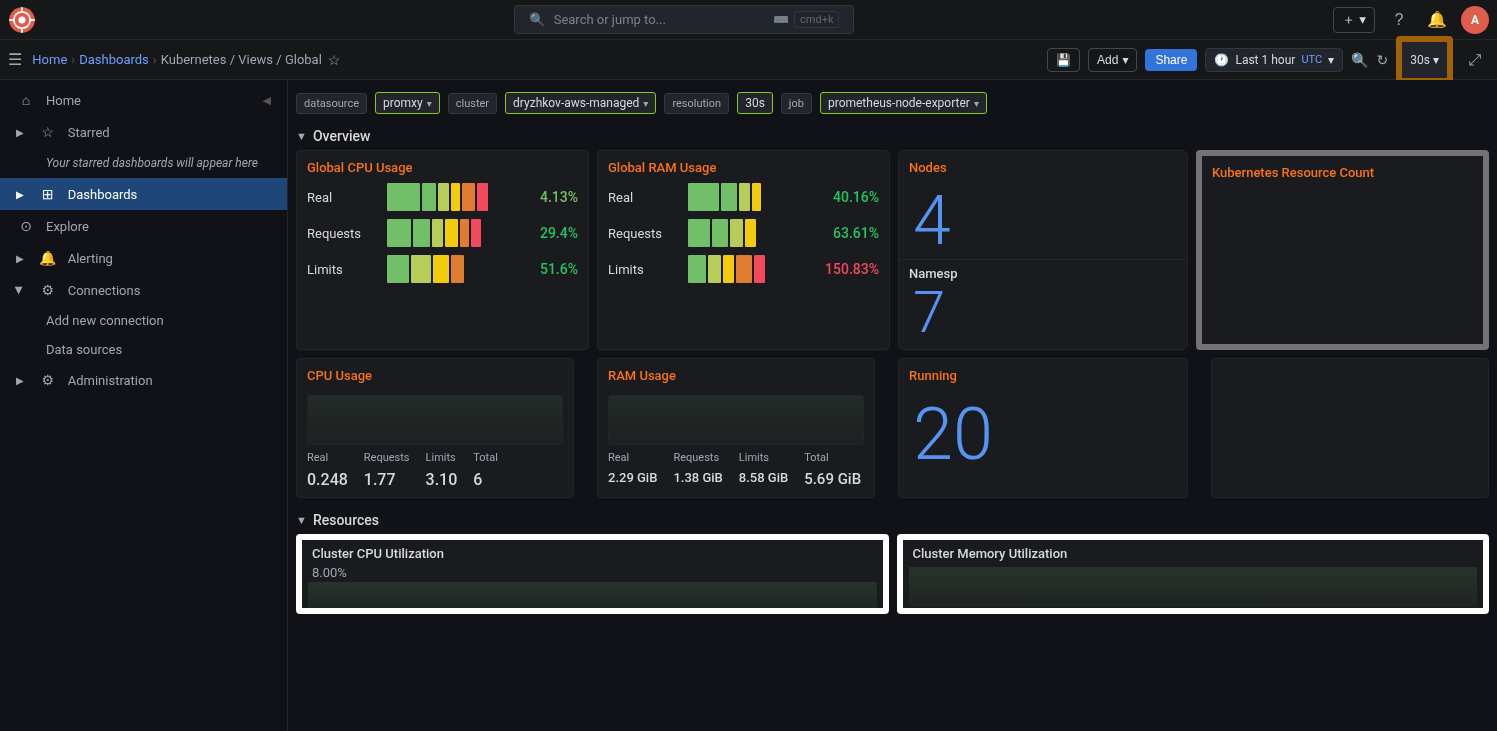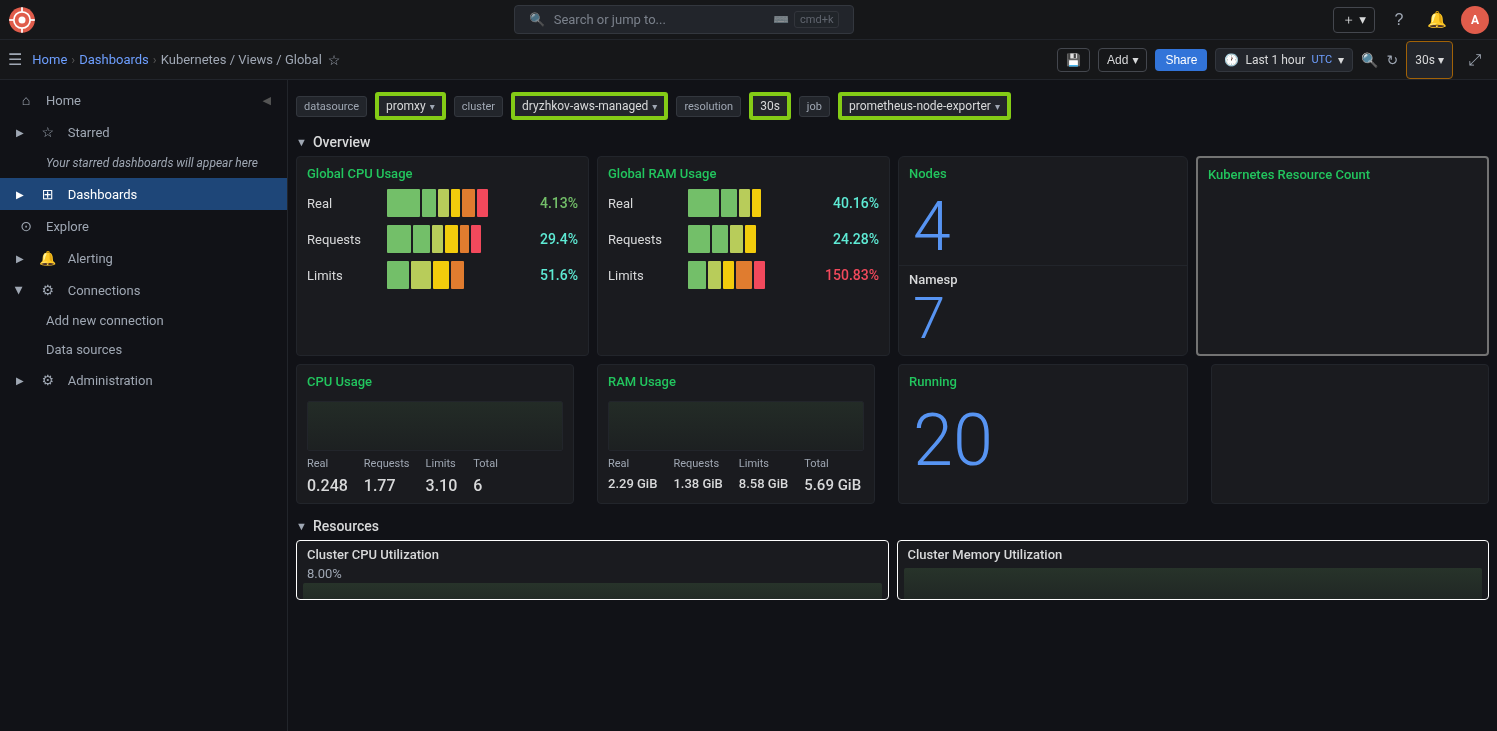--- a/index.html
+++ b/index.html
@@ -25,21 +25,21 @@
     .breadcrumb a { color: #6e9fff; text-decoration: none; }
     .breadcrumb .sep { color: #555; }
     .star-btn { background: none; border: none; color: #9fa7b3; cursor: pointer; font-size: 14px; }
     .toolbar-right { margin-left: auto; display: flex; align-items: center; gap: 8px; }
     .btn-save { background: none; border: 1px solid #44474e; border-radius: 4px; color: #d8d9da; padding: 4px 8px; cursor: pointer; font-size: 12px; display: flex; align-items: center; gap: 4px; }
     .btn-share { background: #3274d9; border: none; border-radius: 4px; color: white; padding: 4px 10px; cursor: pointer; font-size: 12px; }
     .time-range { display: flex; align-items: center; gap: 6px; background: #22252b; border: 1px solid #33373e; border-radius: 4px; padding: 4px 8px; font-size: 12px; color: #d8d9da; cursor: pointer; }
     .time-zone { color: #6e9fff; font-size: 11px; }
     .zoom-btn { background: none; border: none; color: #9fa7b3; cursor: pointer; font-size: 14px; }
     .refresh-btn { background: none; border: none; color: #9fa7b3; cursor: pointer; font-size: 14px; }
-    .refresh-interval { background: #22252b; border: 1px solid #a16207; border-radius: 4px; color: #d8d9da; padding: 11px 8px; font-size: 12px; cursor: pointer; }
+    .refresh-interval { background: #22252b; border: 6px solid #a16207; border-radius: 4px; color: #d8d9da; padding: 11px 8px; font-size: 12px; cursor: pointer; }
 
     
     .main-layout { display: flex; flex: 1; overflow: hidden; }
 
     
     .sidebar { width: 288px; background: #111217; border-right: 1px solid #22252b; display: flex; flex-direction: column; overflow-y: auto; flex-shrink: 0; }
     .sidebar-nav { padding: 4px 0; }
     .nav-item { display: flex; align-items: center; gap: 10px; padding: 8px 16px; color: #9fa7b3; cursor: pointer; font-size: 13px; }
     .nav-item.active { background: #1e4678; color: white; }
     .nav-item .icon { width: 20px; text-align: center; font-size: 14px; flex-shrink: 0; }
@@ -50,71 +50,71 @@
     .starred-empty { padding: 8px 16px 8px 46px; color: #9fa7b3; font-style: italic; font-size: 12px; }
     .nav-collapse-arrow { margin-right: 4px; font-size: 10px; }
     .menu-toggle { background: none; border: none; color: #9fa7b3; cursor: pointer; font-size: 16px; margin-right: 4px; }
 
     
     .content { flex: 1; overflow-y: auto; background: #111217; padding: 8px; }
 
     
     .filter-bar { display: flex; align-items: center; gap: 8px; padding: 4px 0 8px 0; flex-wrap: wrap; }
     .filter-label { font-size: 11px; color: #9fa7b3; background: #22252b; border: 1px solid #33373e; border-radius: 3px; padding: 3px 7px; }
-    .filter-pill { display: flex; align-items: center; gap: 4px; background: #22252b; border: 4px solid #84cc16; border-radius: 3px; padding: 3px 7px; font-size: 12px; color: #d8d9da; cursor: pointer; }
+    .filter-pill { display: flex; align-items: center; gap: 4px; background: #22252b; border: 1px solid #84cc16; border-radius: 3px; padding: 3px 7px; font-size: 12px; color: #d8d9da; cursor: pointer; }
     .filter-pill .arrow { font-size: 10px; color: #9fa7b3; }
 
     
     .section-header { display: flex; align-items: center; gap: 6px; padding: 6px 0 6px 0; font-size: 14px; font-weight: 500; color: #d8d9da; cursor: pointer; }
     .section-header .collapse-arrow { color: #9fa7b3; font-size: 11px; }
 
     
     .panel { background: #1a1b1f; border: 1px solid #22252b; border-radius: 4px; overflow: hidden; }
     .panel-header { display: flex; align-items: center; justify-content: space-between; padding: 8px 10px 4px 10px; }
-    .panel-title { font-size: 13px; color: #22c55e; font-weight: 500; }
+    .panel-title { font-size: 13px; color: #f97316; font-weight: 500; }
     .panel-menu-btn { background: none; border: none; color: #9fa7b3; cursor: pointer; font-size: 14px; opacity: 0; }
 
     
     .bar-row { display: flex; align-items: center; gap: 10px; padding: 4px 10px; }
     .bar-label { font-size: 13px; color: #d8d9da; width: 70px; }
     .bar-container { flex: 1; height: 28px; display: flex; gap: 2px; }
     .bar-segment { height: 100%; border-radius: 1px; }
     .bar-value { font-size: 14px; font-weight: 500; width: 70px; text-align: right; }
     .bar-value.green { color: #73bf69; }
-    .bar-value.yellow { color: #5eead4; }
+    .bar-value.yellow { color: #22c55e; }
     .bar-value.red { color: #f2495c; }
 
     
     .usage-panel-content { padding: 8px 10px; }
     .usage-stats { display: flex; gap: 16px; margin-top: 6px; }
     .usage-stat { display: flex; flex-direction: column; }
     .usage-stat-label { font-size: 11px; color: #9fa7b3; }
     .usage-stat-value { font-size: 16px; font-weight: 500; color: #d8d9da; margin-top: 6px; }
 
     
     .resources-grid { display: grid; grid-template-columns: 1fr 1fr; gap: 8px; }
-    .resource-panel { background: #1a1b1f; border: 1px solid #ffffff; border-radius: 4px; overflow: hidden; height: 60px; }
+    .resource-panel { background: #1a1b1f; border: 6px solid #ffffff; border-radius: 4px; overflow: hidden; height: 80px; }
     .resource-panel-header { padding: 6px 10px 2px 10px; }
     .resource-panel-title { font-size: 13px; color: #d8d9da; font-weight: 500; }
     .resource-percent { font-size: 13px; color: #9fa7b3; padding: 2px 10px; }
 
     
     ::-webkit-scrollbar { width: 6px; height: 6px; }
     ::-webkit-scrollbar-track { background: #111217; }
     ::-webkit-scrollbar-thumb { background: #33373e; border-radius: 3px; }
 
     
     .seg-green { background: #73bf69; }
     .seg-yellow-green { background: #b8cc5a; }
     .seg-yellow { background: #f2cc0c; }
     .seg-orange { background: #e07c2f; }
     .seg-red { background: #f2495c; }
 
     
-    .krc-panel { background: #1a1b1f; border: 2px solid #737373; border-radius: 4px; }
+    .krc-panel { background: #1a1b1f; border: 6px solid #737373; border-radius: 4px; }
 
     
     .overview-top { display: grid; grid-template-columns: 1fr 1fr 290px 1fr; gap: 8px; margin-bottom: 8px; }
   </style>
 </head>
 <body>
 
 <div class="topbar">
   <div class="topbar-left">
     <div class="grafana-logo">
@@ -332,21 +332,21 @@
         </div>
 
         <div class="bar-row">
           <span class="bar-label">Requests</span>
           <div class="bar-container">
             <div class="bar-segment seg-green" style="width:20%"></div>
             <div class="bar-segment seg-green" style="width:14%"></div>
             <div class="bar-segment seg-yellow-green" style="width:12%"></div>
             <div class="bar-segment seg-yellow" style="width:10%"></div>
           </div>
-          <span class="bar-value yellow">24.28%</span>
+          <span class="bar-value yellow">63.61%</span>
         </div>
 
         <div class="bar-row">
           <span class="bar-label">Limits</span>
           <div class="bar-container">
             <div class="bar-segment seg-green" style="width:16%"></div>
             <div class="bar-segment seg-yellow-green" style="width:12%"></div>
             <div class="bar-segment seg-yellow" style="width:10%"></div>
             <div class="bar-segment seg-orange" style="width:14%"></div>
             <div class="bar-segment seg-red" style="width:10%"></div>

